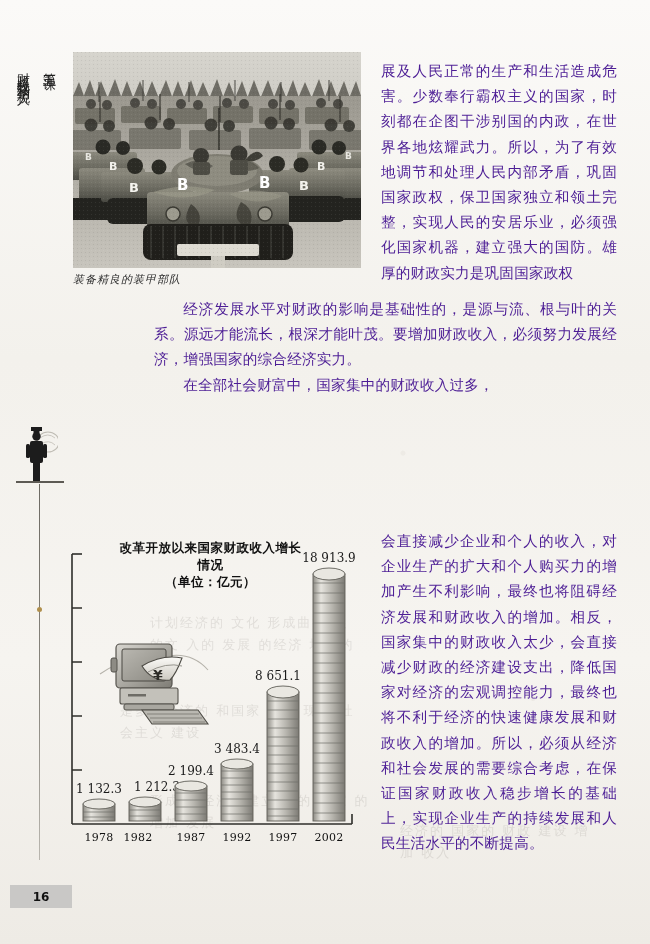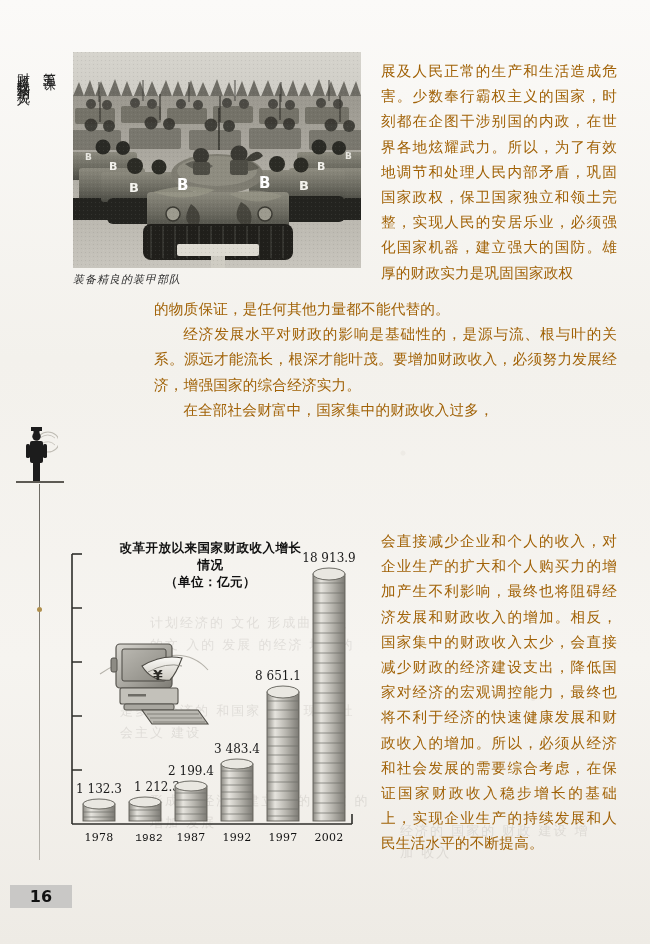--- a/index.html
+++ b/index.html
@@ -115,21 +115,21 @@
     font-size: 11px;
     color: #2a2a2a;
     letter-spacing: 1px;
     font-style: italic;
     font-family: "DejaVu Sans", sans-serif;
   }
 
   
   .bodytext {
     position: absolute;
-    color: #a16207;
+    color: #4c1d95;
     font-family: "DejaVu Sans", sans-serif;
     font-size: 14.6px;
     line-height: 25.2px;
     letter-spacing: 0.2px;
     text-align: justify;
     text-justify: inter-character;
     font-weight: 500;
   }
   #col-right-top {
     left: 381px;
@@ -219,21 +219,21 @@
   }
   #page-number {
     position: absolute;
     left: 10px;
     top: 885px;
     width: 62px;
     height: 23px;
     display: flex;
     align-items: center;
     justify-content: center;
-    font-size: 16px;
+    font-size: 12px;
     font-weight: bold;
     color: #111;
     font-family: "DejaVu Sans", sans-serif;
   }
 </style>
 </head>
 <body>
 
 <div id="page">
 
@@ -479,21 +479,20 @@
 
         <rect x="0" y="0" width="288" height="216" fill="url(#noise)"></rect>
       </svg>
     </div>
   </div>
   <div id="photo-caption">装备精良的装甲部队</div>
 
   <div class="bodytext" id="col-right-top">展及人民正常的生产和生活造成危害。少数奉行霸权主义的国家，时刻都在企图干涉别国的内政，在世界各地炫耀武力。所以，为了有效地调节和处理人民内部矛盾，巩固国家政权，保卫国家独立和领土完整，实现人民的安居乐业，必须强化国家机器，建立强大的国防。雄厚的财政实力是巩固国家政权</div>
 
   <div class="bodytext" id="col-full-mid">
-    <div>的物质保证，是任何其他力量都不能代替的。</div>
     <div class="indent">经济发展水平对财政的影响是基础性的，是源与流、根与叶的关系。源远才能流长，根深才能叶茂。要增加财政收入，必须努力发展经济，增强国家的综合经济实力。</div>
     <div class="indent">在全部社会财富中，国家集中的财政收入过多，</div>
   </div>
 
   <div class="bodytext" id="col-right-bottom">会直接减少企业和个人的收入，对企业生产的扩大和个人购买力的增加产生不利影响，最终也将阻碍经济发展和财政收入的增加。相反，国家集中的财政收入太少，会直接减少财政的经济建设支出，降低国家对经济的宏观调控能力，最终也将不利于经济的快速健康发展和财政收入的增加。所以，必须从经济和社会发展的需要综合考虑，在保证国家财政收入稳步增长的基础上，实现企业生产的持续发展和人民生活水平的不断提高。</div>
 
   <div id="chart">
     <div id="chart-title">
       <span>改革开放以来国家财政收入增长情况</span>
       <span style="display:block">（单位：亿元）</span>
@@ -681,21 +680,21 @@
             <line x1="1" y1="216" x2="33" y2="216"></line>
               <line x1="1" y1="226" x2="33" y2="226"></line>
             <line x1="1" y1="236" x2="33" y2="236"></line>
               <line x1="1" y1="246" x2="33" y2="246"></line>
           </g>
         </svg>
       </div>
     </div>
 
     <span class="x-tick" style="left:33px;">1978</span>
-    <span class="x-tick" style="left:83px;font-family:Liberation Mono, monospace;">1982</span>
+    <span class="x-tick" style="left:72px;">1982</span>
     <span class="x-tick" style="left:125px;">1987</span>
     <span class="x-tick" style="left:171px;">1992</span>
     <span class="x-tick" style="left:217px;">1997</span>
     <span class="x-tick" style="left:263px;">2002</span>
   </div>
 
   <div id="page-number-box"></div>
   <div id="page-number">16</div>
 
 </div>

